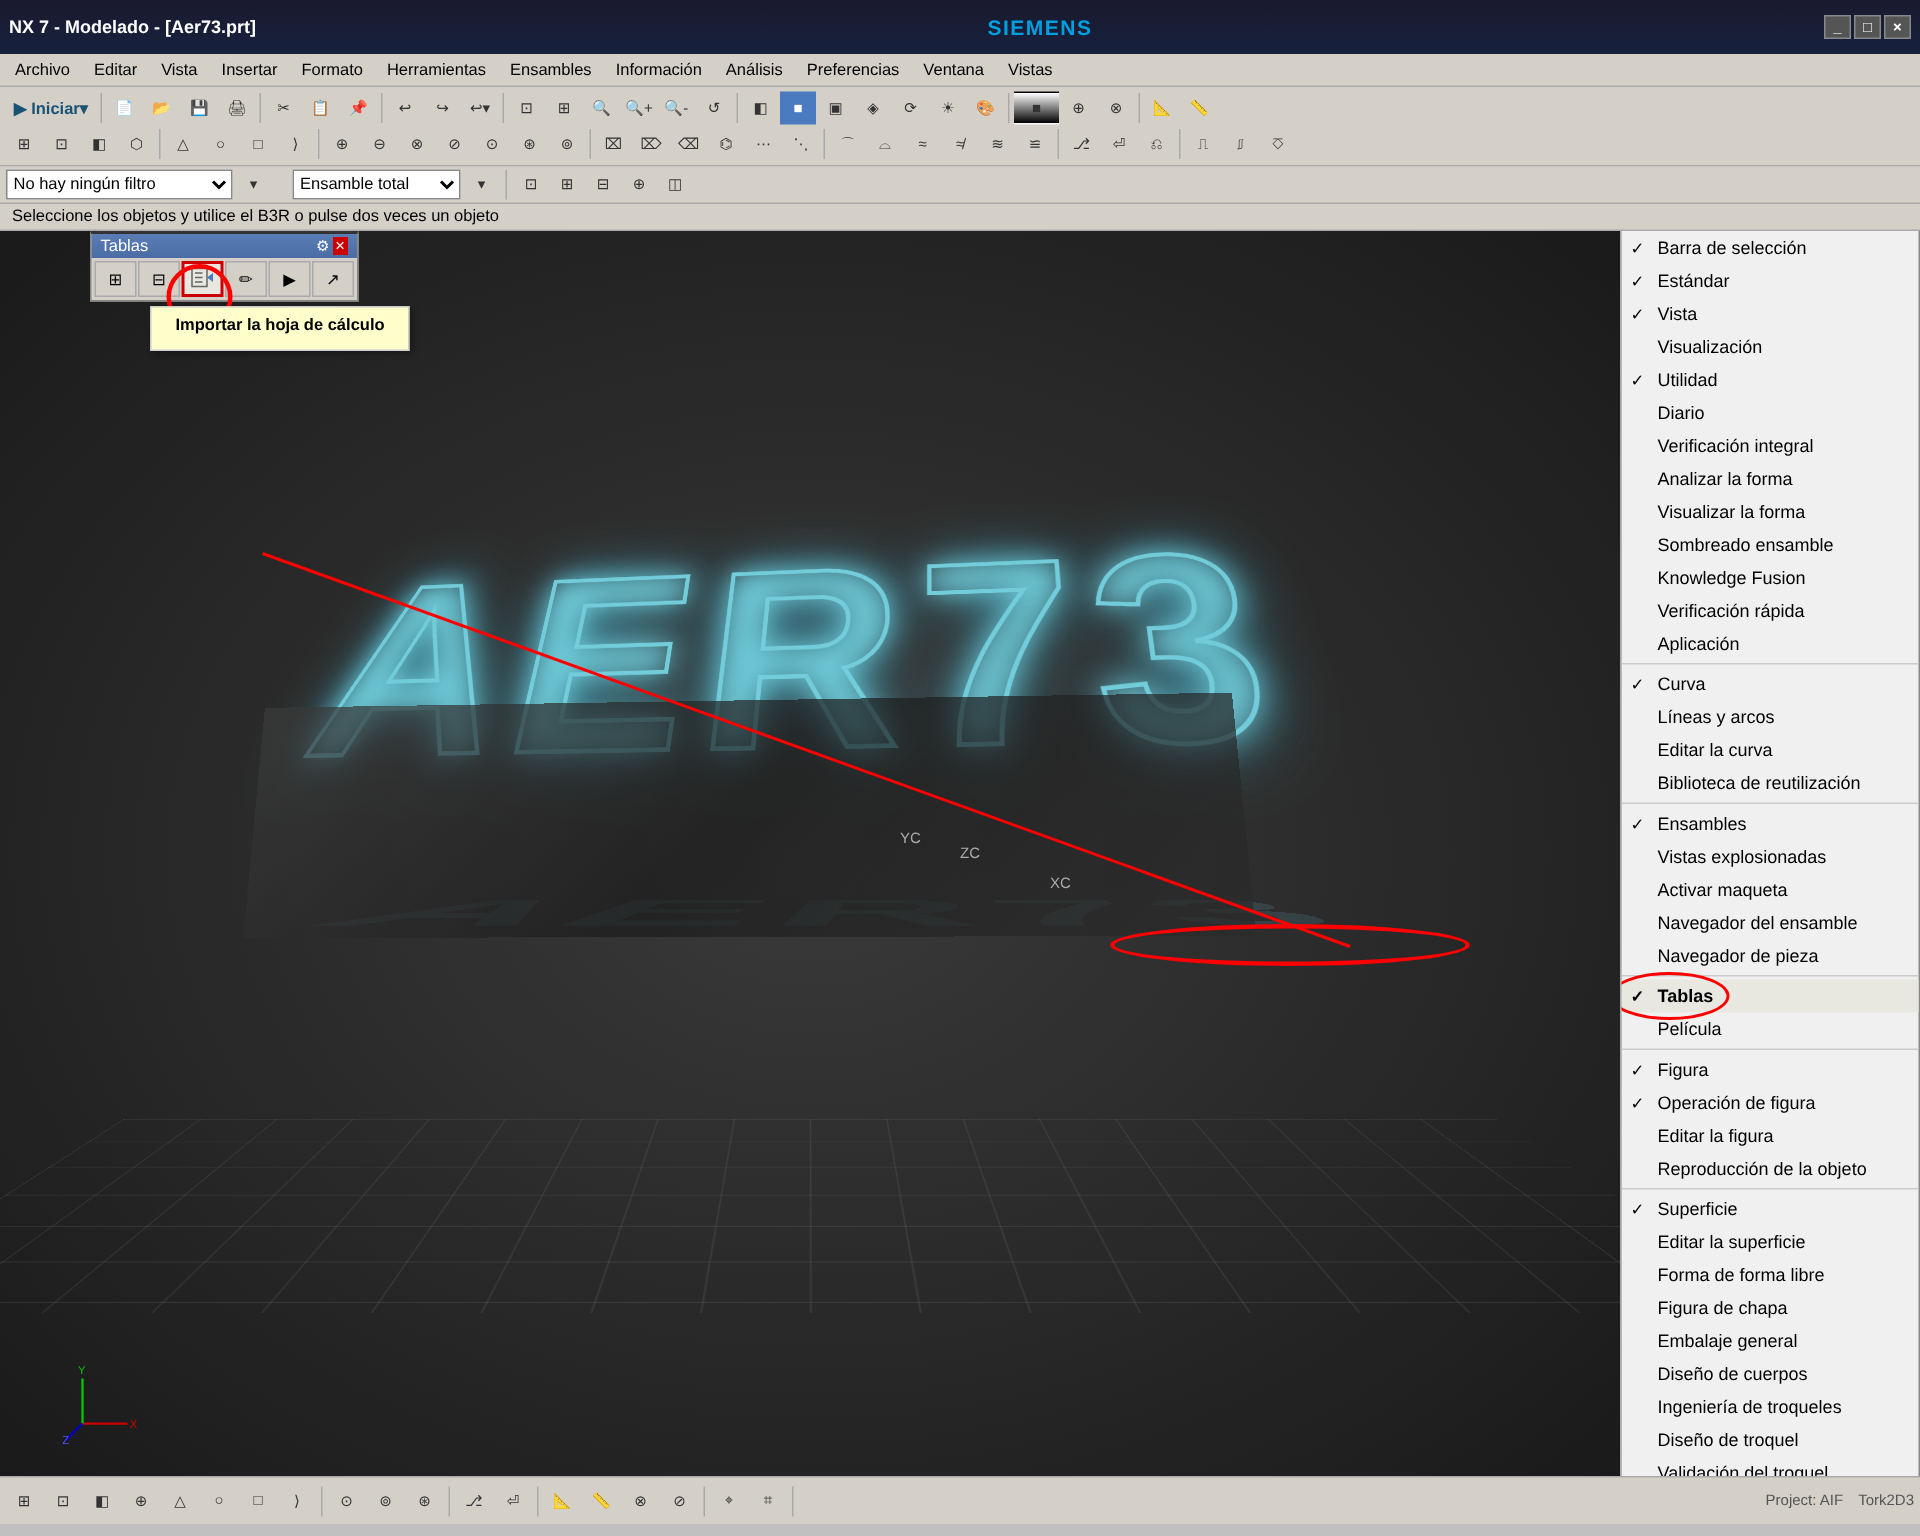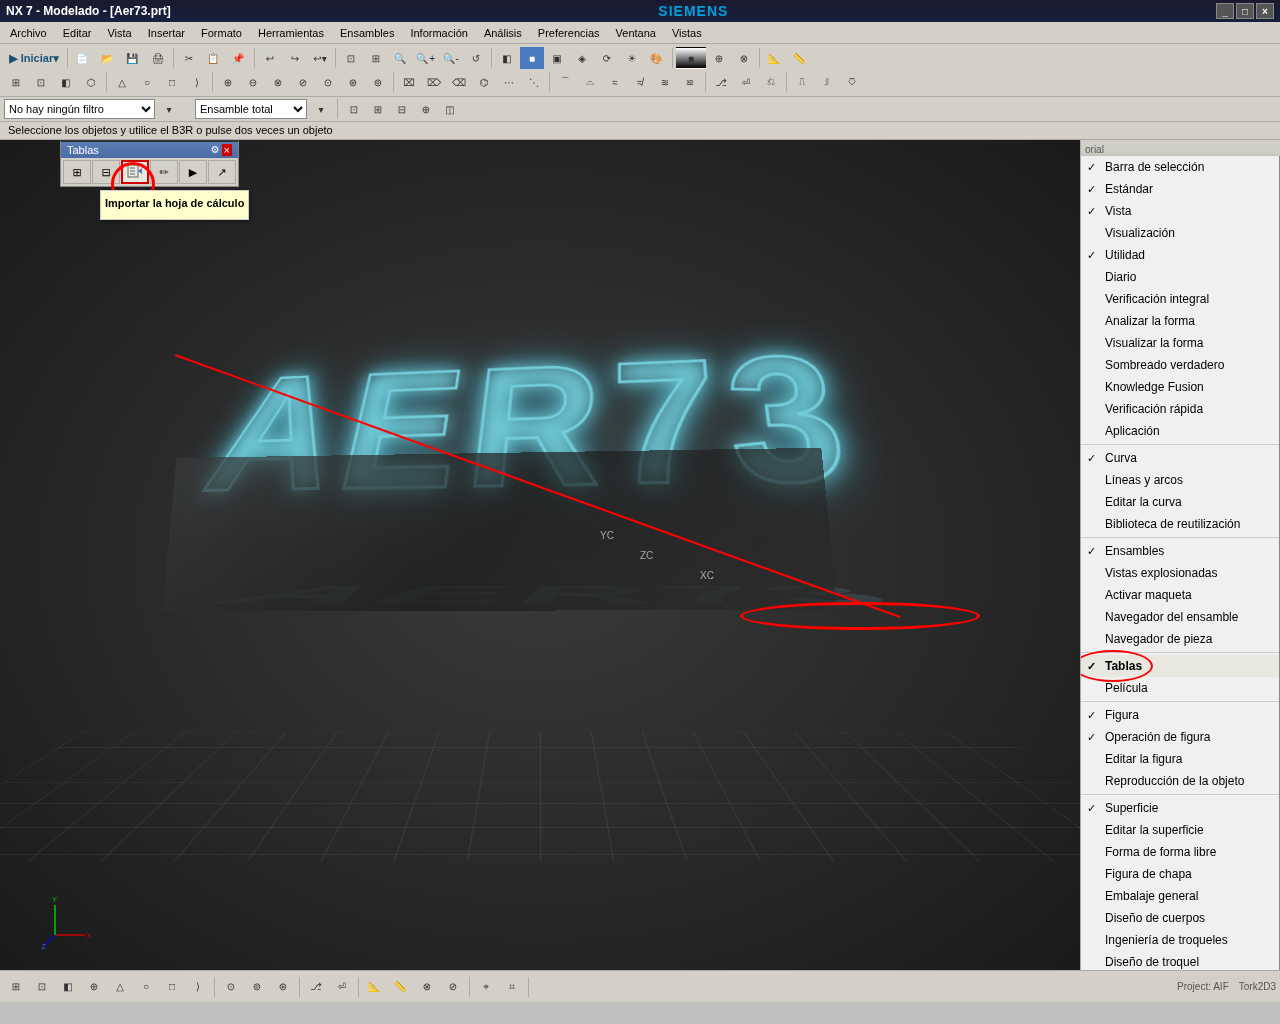--- a/index.html
+++ b/index.html
@@ -1,20 +1,20 @@
 <!DOCTYPE html>
 <html><head>
   <meta charset="utf-8">
   <style>
     * { margin: 0; padding: 0; box-sizing: border-box; }
     body { width: 1280px; height: 1024px; overflow: hidden; background: #c0c0c0; font-family: 'Arial', sans-serif; font-size: 11px; }
 
     
     #titlebar {
-      height: 22px;
+      height: 36px;
       background: linear-gradient(to bottom, #1a1a2e, #16213e);
       color: white;
       display: flex;
       align-items: center;
       justify-content: space-between;
       padding: 0 6px;
       font-size: 12px;
       font-weight: bold;
     }
     #titlebar-controls { display: flex; gap: 2px; }
@@ -213,21 +213,21 @@
       z-index: 200;
     }
 
     
     #tooltip {
       position: absolute;
       top: 50px;
       left: 100px;
       background: #ffffcc;
       border: 1px solid #ccc;
-      padding: 6px 4px;
+      padding: 6px 16px;
       z-index: 300;
       max-width: 260px;
       box-shadow: 2px 2px 4px rgba(0,0,0,0.3);
     }
     #tooltip-title {
       font-weight: bold;
       font-size: 11px;
       color: #000;
       margin-bottom: 4px;
     }
@@ -259,21 +259,21 @@
       width: 22px; height: 22px;
       background: #d4d0c8;
       border: 1px solid #aaa;
       display: flex; align-items: center; justify-content: center;
       cursor: pointer; font-size: 9px; color: #555;
     }
 
     
     #dropdown-menu {
       position: absolute;
-      top: 16px;
+      top: 0;
       right: 0;
       width: 200px;
       background: #f0f0f0;
       border: 1px solid #888;
       border-top: none;
       z-index: 500;
       box-shadow: -2px 2px 6px rgba(0,0,0,0.3);
       font-size: 12px;
     }
     .dm-item {
@@ -480,21 +480,21 @@
 
       <svg id="axes" viewBox="0 0 80 80" xmlns="http://www.w3.org/2000/svg">
         <line x1="20" y1="60" x2="60" y2="60" stroke="#cc0000" stroke-width="2"></line>
         <line x1="20" y1="60" x2="20" y2="20" stroke="#00cc00" stroke-width="2"></line>
         <line x1="20" y1="60" x2="5" y2="75" stroke="#0000cc" stroke-width="2"></line>
         <text x="62" y="64" fill="#cc0000" font-size="10">X</text>
         <text x="16" y="16" fill="#00cc00" font-size="10">Y</text>
         <text x="2" y="78" fill="#5555ff" font-size="10">Z</text>
       </svg>
 
-      <div style="position:absolute; top:390px; left:600px; color:#aaa; font-size:10px;">YC</div>
+      <div style="position:absolute; top:400px; left:600px; color:#aaa; font-size:10px;">YC</div>
       <div style="position:absolute; top:410px; left:640px; color:#aaa; font-size:10px;">ZC</div>
       <div style="position:absolute; top:430px; left:700px; color:#aaa; font-size:10px;">XC</div>
 
       <div id="tablas-toolbar">
         <div id="tablas-header">
           <span>Tablas</span>
           <div style="display:flex; gap:2px;">
             <span style="cursor:pointer; font-size:10px;">⚙</span>
             <span style="cursor:pointer; font-size:11px; color:white; background:#cc0000; padding:0 2px;">×</span>
           </div>
@@ -581,21 +581,21 @@
 
     <div class="dm-item checked">Barra de selección</div>
         <div class="dm-item checked">Estándar</div>
         <div class="dm-item checked">Vista</div>
         <div class="dm-item">Visualización</div>
         <div class="dm-item checked">Utilidad</div>
         <div class="dm-item">Diario</div>
         <div class="dm-item">Verificación integral</div>
         <div class="dm-item">Analizar la forma</div>
         <div class="dm-item">Visualizar la forma</div>
-        <div class="dm-item">Sombreado verdadero</div>
+        <div class="dm-item">Sombreado ensamble</div>
         <div class="dm-item">Knowledge Fusion</div>
         <div class="dm-item">Verificación rápida</div>
         <div class="dm-item">Aplicación</div>
         <div class="dm-separator"></div>
         <div class="dm-item checked">Curva</div>
         <div class="dm-item">Líneas y arcos</div>
         <div class="dm-item">Editar la curva</div>
         <div class="dm-item">Biblioteca de reutilización</div>
         <div class="dm-separator"></div>
         <div class="dm-item checked">Ensambles</div>

